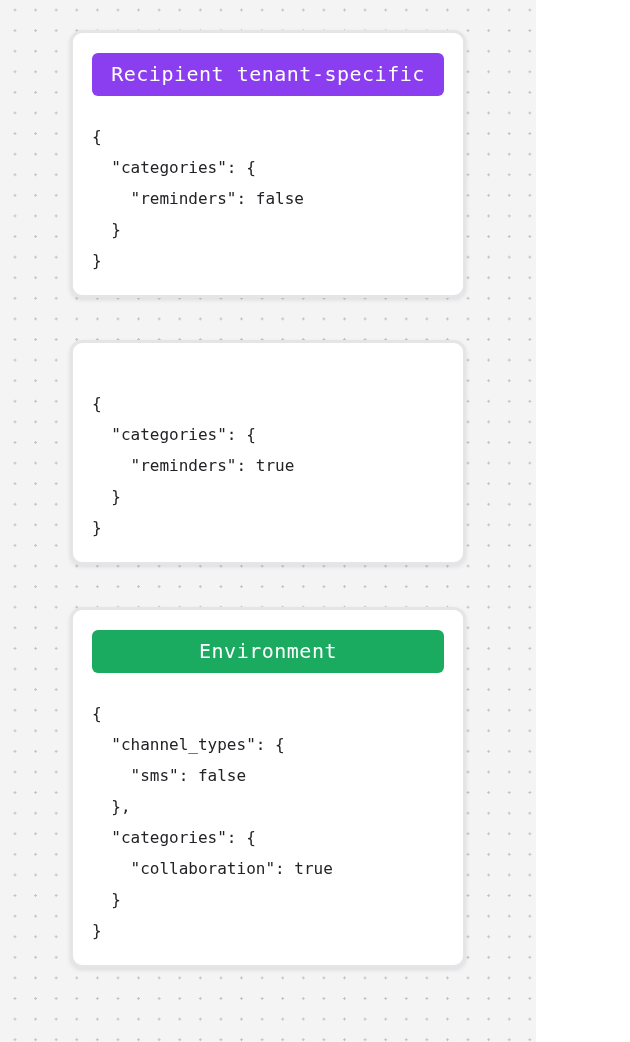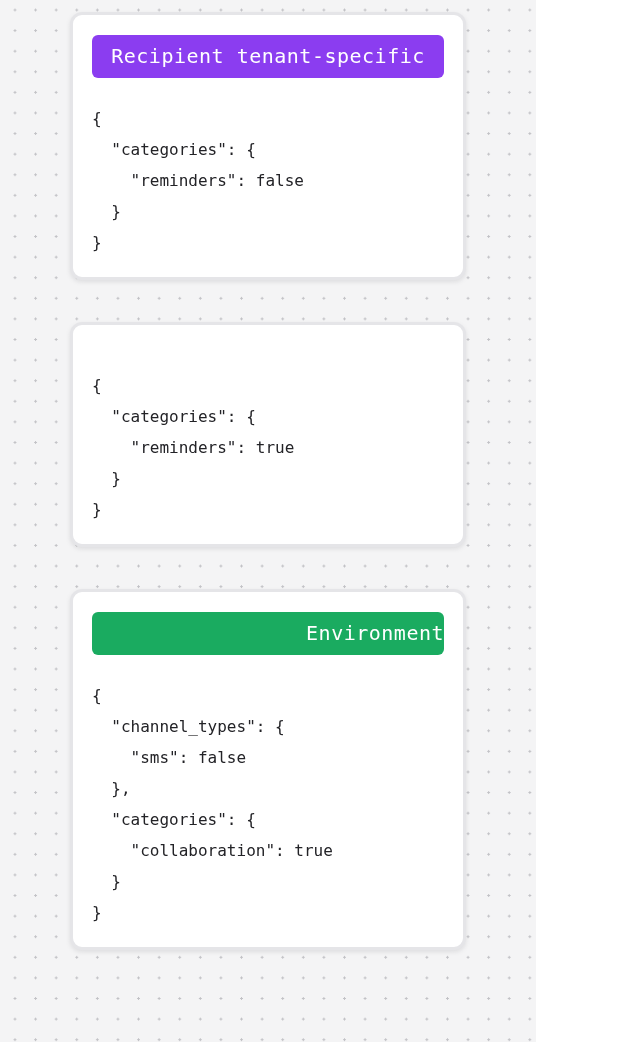--- a/index.html
+++ b/index.html
@@ -13,21 +13,21 @@
     font-family: "Liberation Sans", sans-serif;
   }
   .canvas {
     width: 536px;
     height: 1042px;
     box-sizing: border-box;
     background-color: #F4F4F5;
     background-image: radial-gradient(circle, #C2C2C6 1.2px, rgba(0,0,0,0) 1.3px);
     background-size: 20.6px 20.6px;
     background-position: 4.7px -0.3px;
-    padding-top: 12px;
+    padding-top: 30px;
   }
   .card {
     width: 396px;
     margin: 0 auto 42px auto;
     box-sizing: border-box;
     background: #FFFFFF;
     border: 3px solid #E5E5E8;
     border-radius: 12px;
     box-shadow: 0 2px 4px rgba(120,120,128,0.18);
     padding: 20px 19px 19px 19px;
@@ -71,21 +71,21 @@
 
   <div class="card">
     <pre class="code">{
   "categories": {
     "reminders": true
   }
 }</pre>
   </div>
 
   <div class="card">
-    <div class="badge" style="background-color: rgb(26, 171, 96); text-align: right;">Environment</div>
+    <div class="badge" style="background-color: rgb(26, 171, 96);">Environment</div>
     <pre class="code">{
   "channel_types": {
     "sms": false
   },
   "categories": {
     "collaboration": true
   }
 }</pre>
   </div>
 

